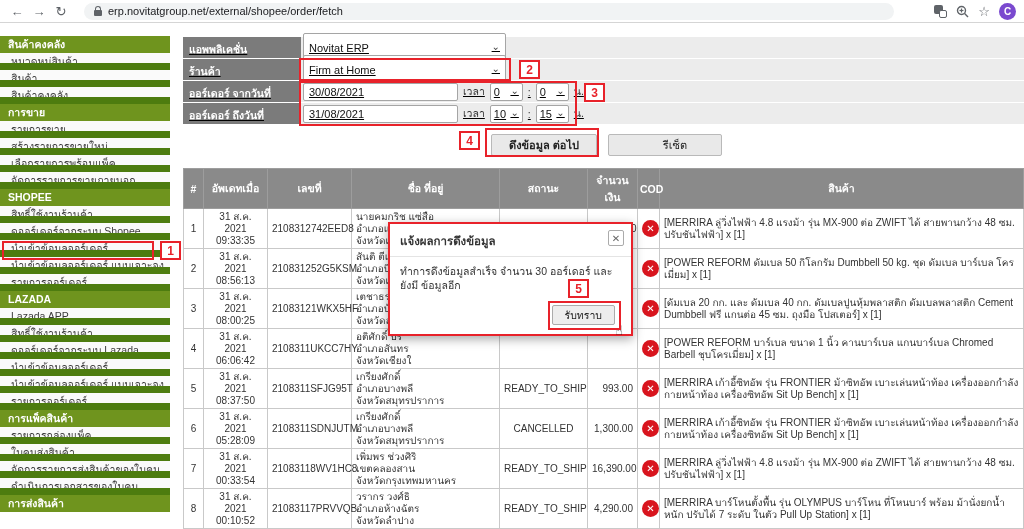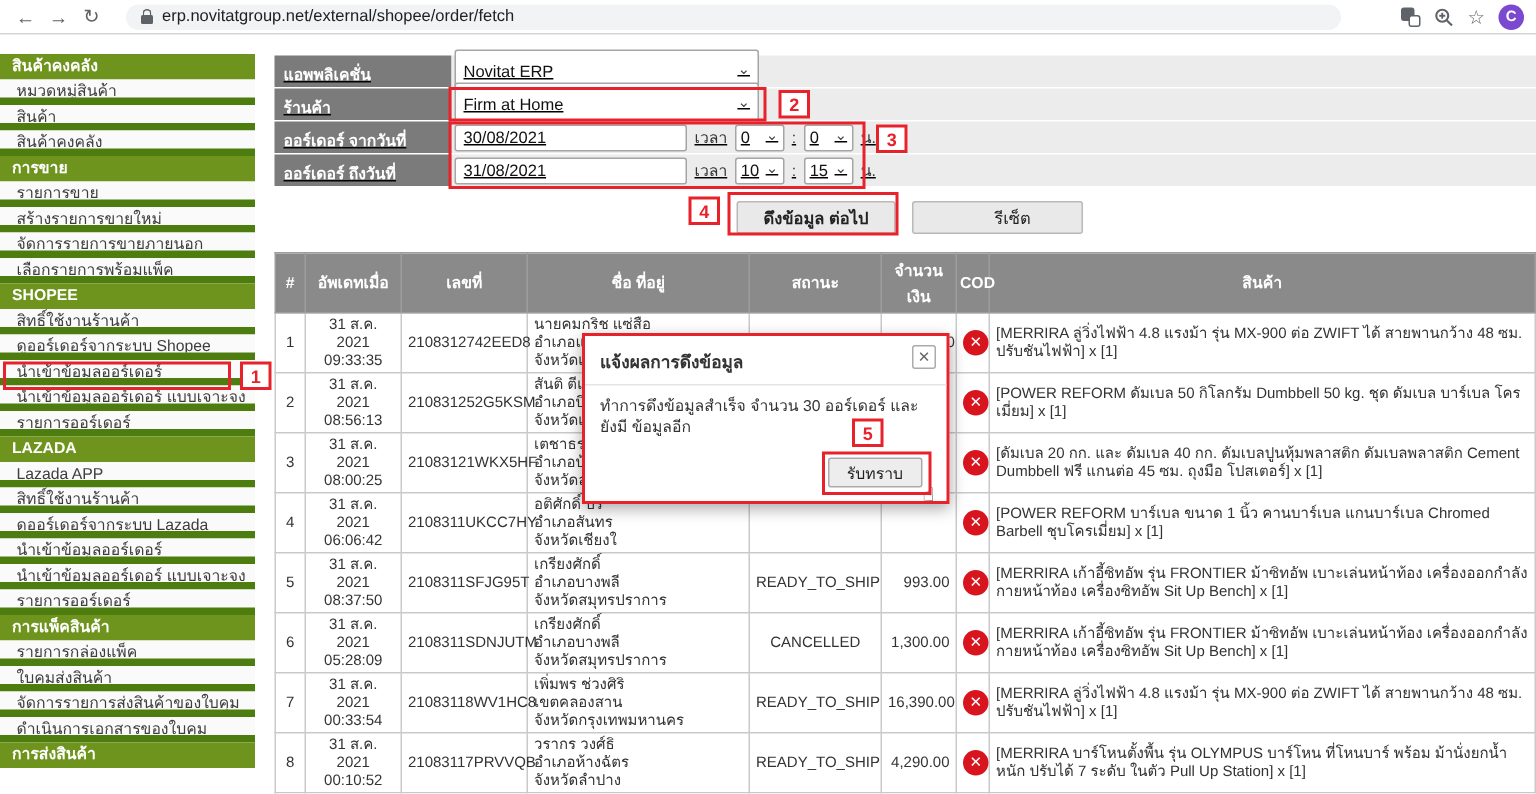--- a/index.html
+++ b/index.html
@@ -24,21 +24,21 @@
     border:1.5px solid #5f6368; border-radius:2px; }
   .star { color:#5f6368; font-size:13px; line-height:13px; }
   .avatar { width:17px; height:17px; border-radius:50%; background:#7a49cf; color:#fff;
     font-size:10px; font-weight:bold; display:flex; align-items:center; justify-content:center; }
 
   
   .sidebar { position:absolute; left:0; top:36px; width:170px; }
   .sb-h { background:#6f941e; color:#fff; font-size:10.5px; font-weight:bold;
     padding:2px 8px; height:17px; line-height:13px; }
   .sb-i { background:#fafafa; color:#3d3d3d; font-size:10.5px; padding:2px 8px 2px 11px;
-    height:17px; line-height:13px; border-bottom:5px solid #4d7c0f; white-space:nowrap;
+    height:17px; line-height:13px; border-bottom:7px solid #4d7c0f; white-space:nowrap;
     overflow:hidden; cursor:pointer; }
 
   
   .main { position:absolute; left:183px; top:37px; width:841px; }
   .frow { display:flex; height:22px; border-bottom:1px solid #fff;text-decoration:underline; }
   .flabel { width:118px; background:#7b7b7b; color:#fff; font-size:10.5px; font-weight:bold;
     padding:4px 6px; }
   .fval { flex:1; background:#ececec; display:flex; align-items:center; padding:0 0 0 2px; gap:5px; }
   .fselect { width:203px; height:30px; background:#fff; border:1px solid #a5a5a5; border-radius:2px;
     font-size:11px; color:#111; display:flex; align-items:center; justify-content:space-between;
@@ -119,22 +119,22 @@
 </div>
 
 <div class="sidebar" id="sidebar">
     <div class="sb-h">สินค้าคงคลัง</div>
     <div class="sb-i">หมวดหมู่สินค้า</div>
     <div class="sb-i">สินค้า</div>
     <div class="sb-i">สินค้าคงคลัง</div>
     <div class="sb-h">การขาย</div>
     <div class="sb-i">รายการขาย</div>
     <div class="sb-i">สร้างรายการขายใหม่</div>
+    <div class="sb-i">เลือกรายการพร้อมแพ็ค</div>
     <div class="sb-i">จัดการรายการขายภายนอก</div>
-    <div class="sb-i">เลือกรายการพร้อมแพ็ค</div>
     <div class="sb-h">SHOPEE</div>
     <div class="sb-i">สิทธิ์ใช้งานร้านค้า</div>
     <div class="sb-i">ดูออร์เดอร์จากระบบ Shopee</div>
     <div class="sb-i">นำเข้าข้อมูลออร์เดอร์</div>
     <div class="sb-i">นำเข้าข้อมูลออร์เดอร์ แบบเจาะจง</div>
     <div class="sb-i">รายการออร์เดอร์</div>
     <div class="sb-h">LAZADA</div>
     <div class="sb-i">Lazada APP</div>
     <div class="sb-i">สิทธิ์ใช้งานร้านค้า</div>
     <div class="sb-i">ดูออร์เดอร์จากระบบ Lazada</div>

